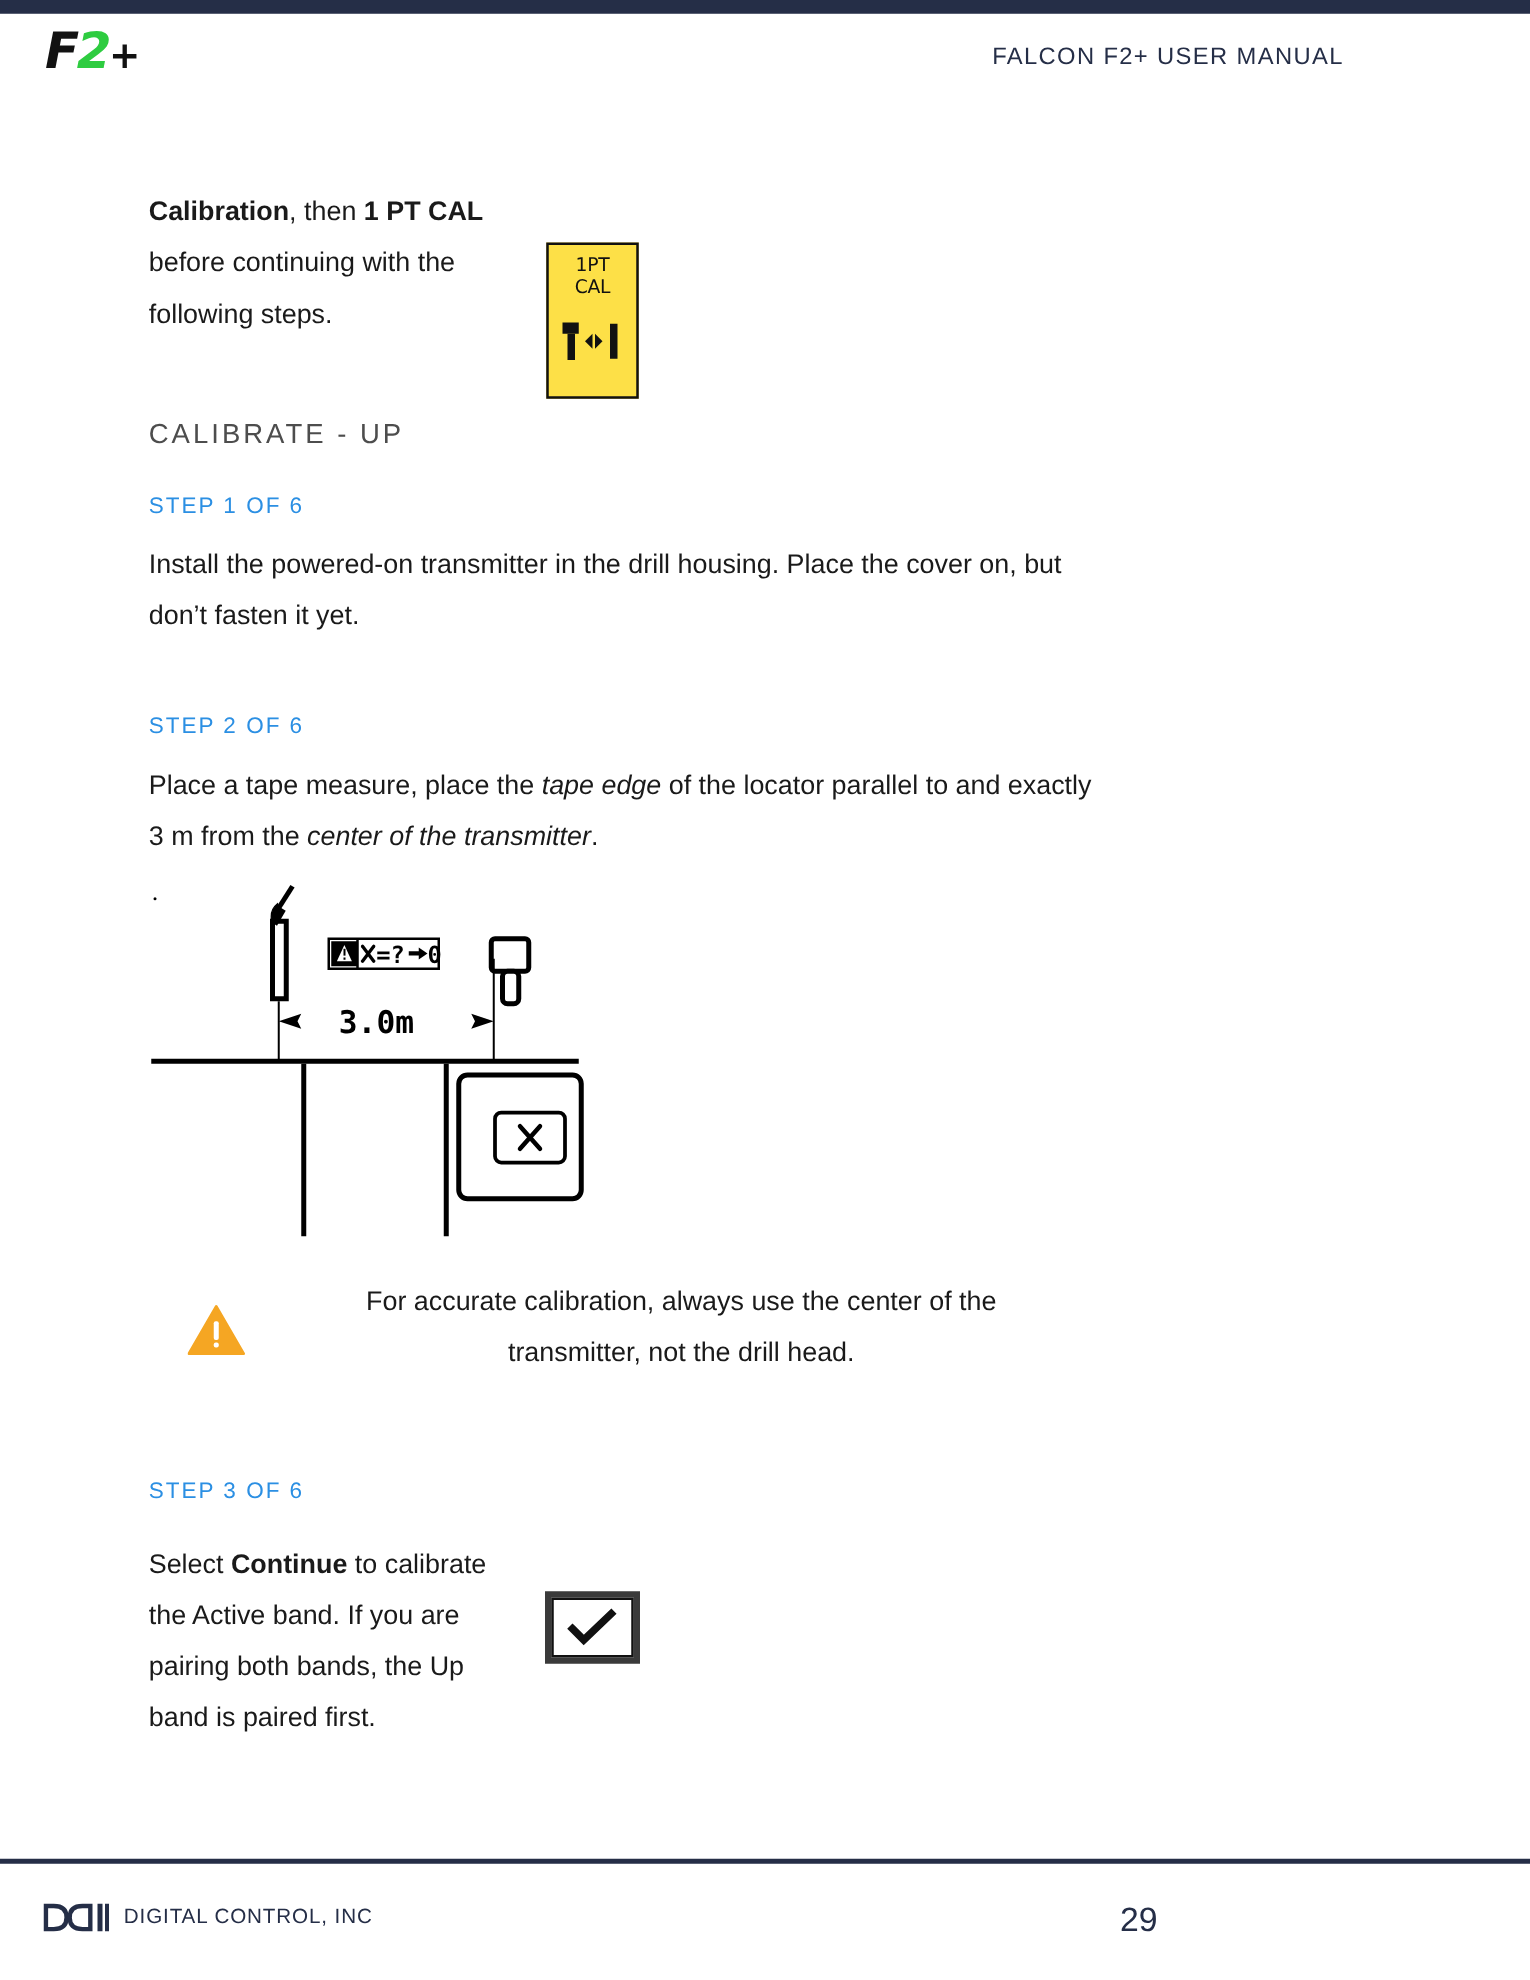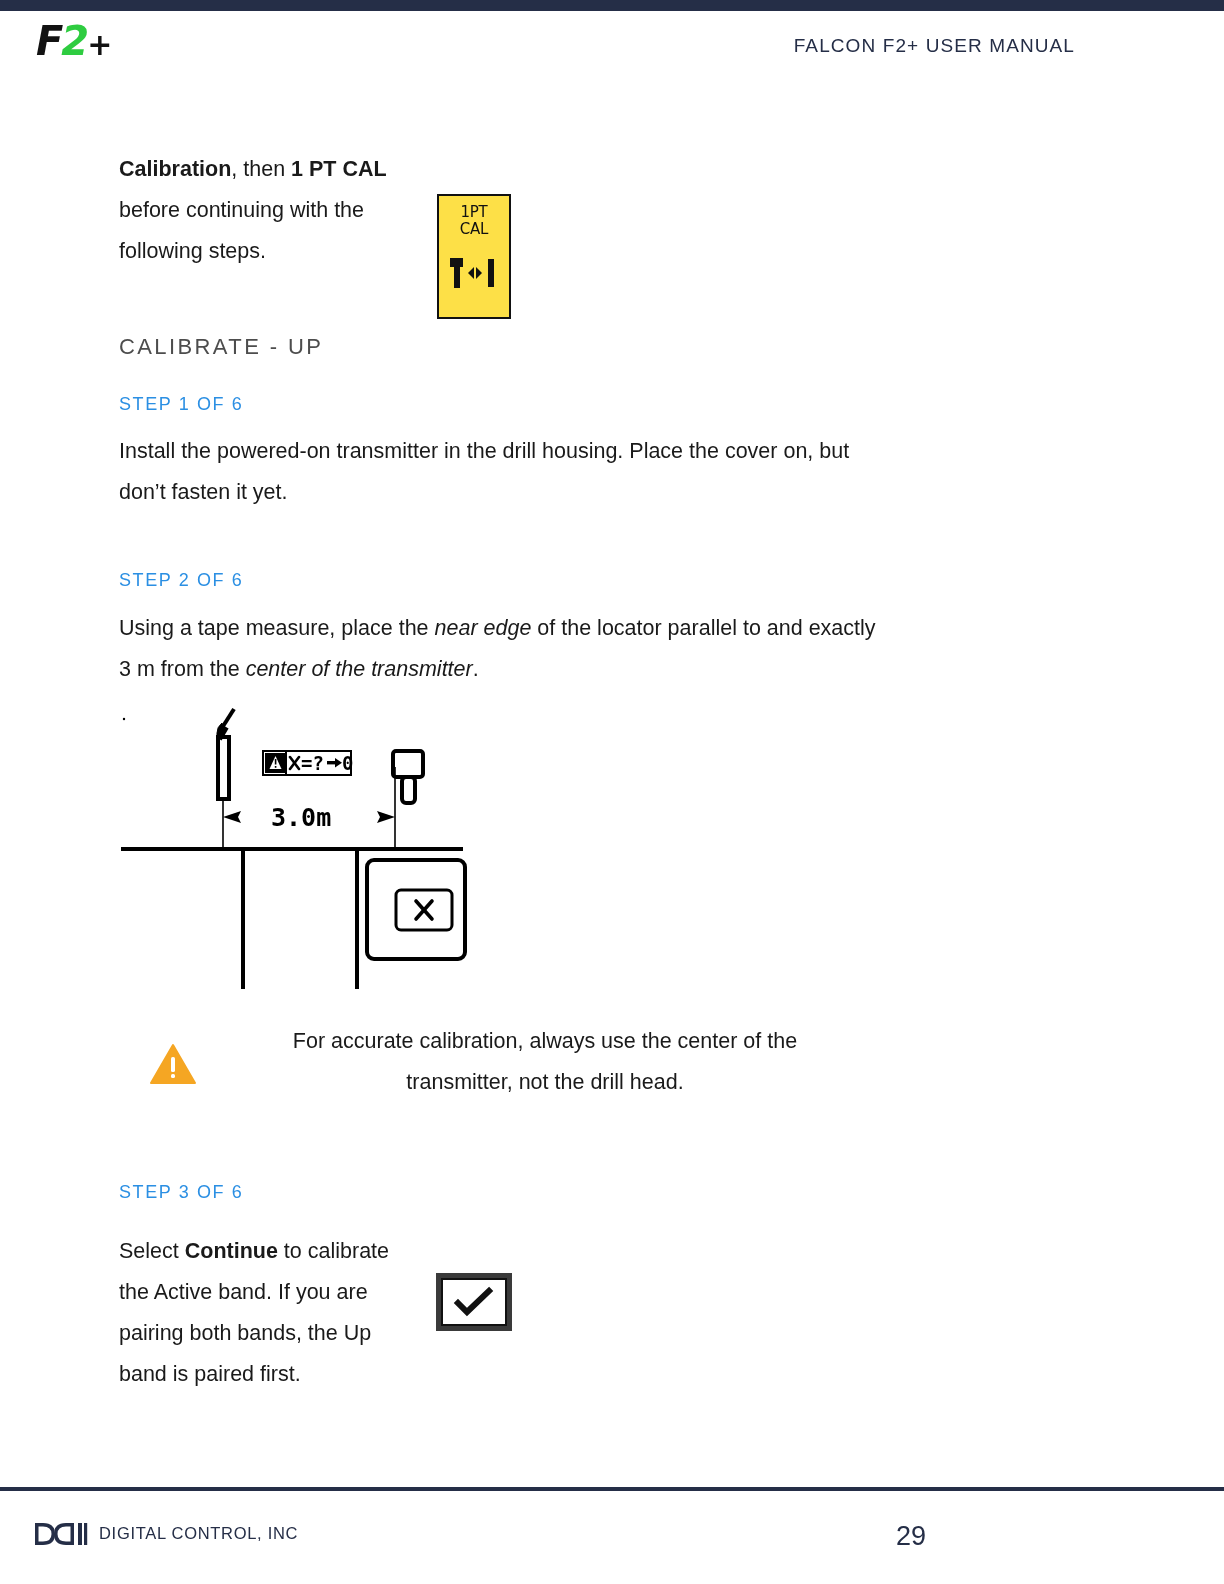--- a/index.html
+++ b/index.html
@@ -276,21 +276,21 @@
       </div>
     </div>
   </div>
 
   <div class="section-head" style="top:233px">CALIBRATE - UP</div>
 
   <div class="step-label" style="top:293px">STEP 1 OF 6</div>
   <div class="body-text" style="top:330px; width:775px;">Install the powered-on transmitter in the drill housing. Place the cover on, but don’t fasten it yet.</div>
 
   <div class="step-label" style="top:469px">STEP 2 OF 6</div>
-  <div class="body-text" style="top:507px; width:760px;"><span>Using a tape measure, place the </span><i>near edge</i><span> of the locator parallel to and exactly 3 m from the </span><i>center of the transmitter</i><span>.</span></div>
+  <div class="body-text" style="top:507px; width:760px;"><span>Place a tape measure, place the </span><i>tape edge</i><span> of the locator parallel to and exactly 3 m from the </span><i>center of the transmitter</i><span>.</span></div>
 
   <div class="diagram">
     <svg width="380" height="290" viewBox="0 0 380 290" xmlns="http://www.w3.org/2000/svg">
       <g stroke="#000" fill="none">
 
         <circle cx="5" cy="18" r="1.2" fill="#000" stroke="none"></circle>
 
         <g>
           <path d="M98 98 L98 32 Q98 26 103 22 L110 98 Z" fill="#000" stroke="#000" stroke-width="1"></path>
           <rect x="99" y="36" width="11" height="62" fill="#fff" stroke="#000" stroke-width="4"></rect>

